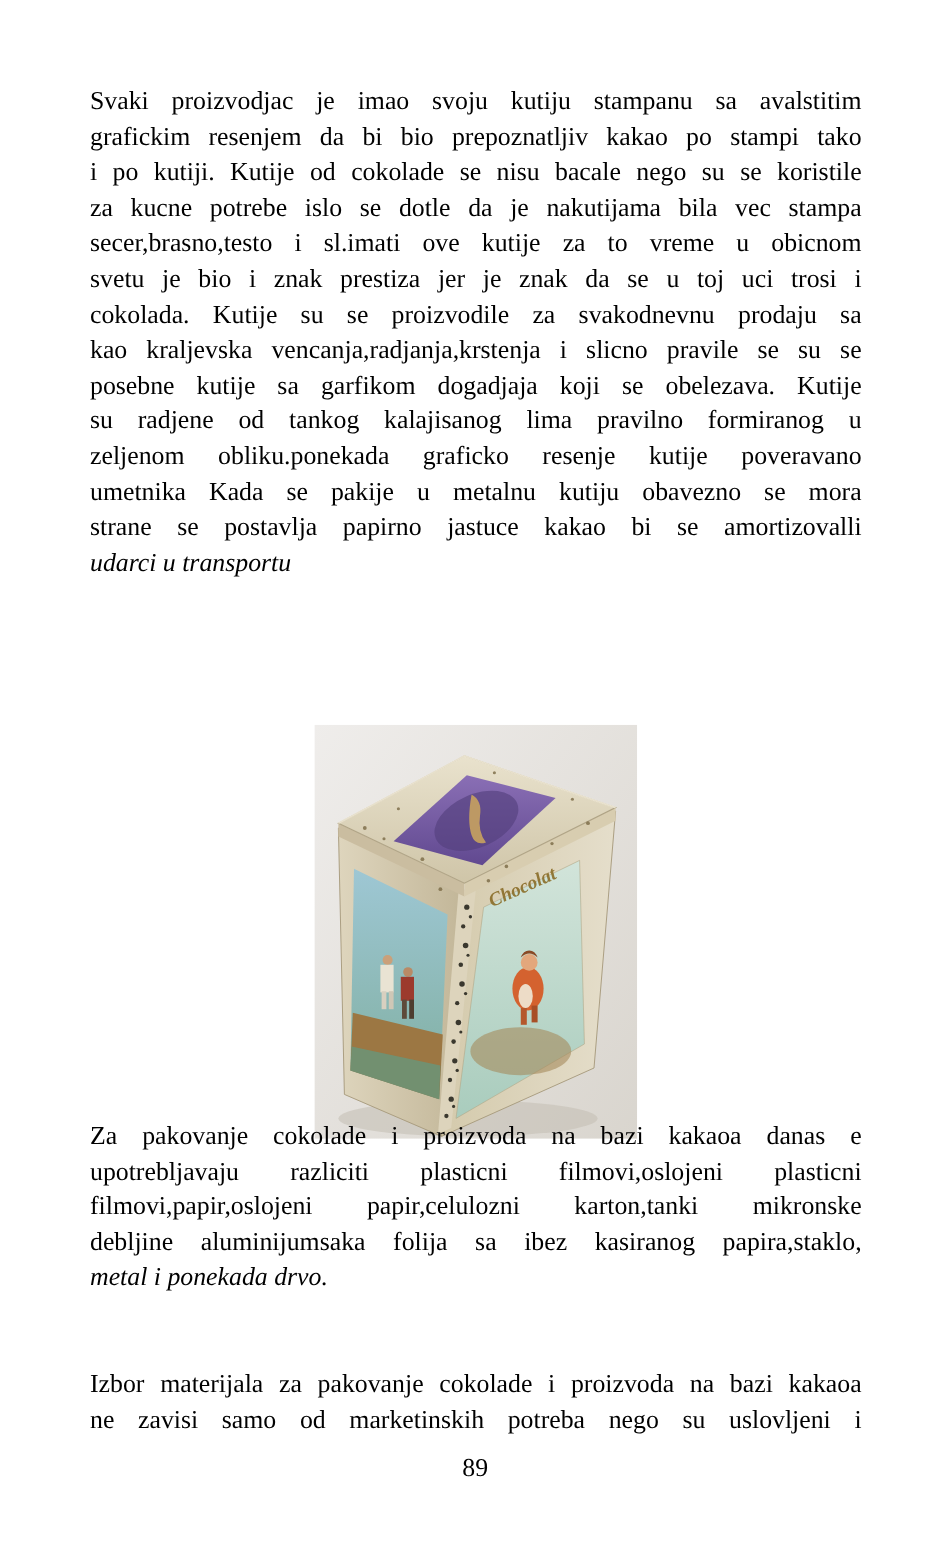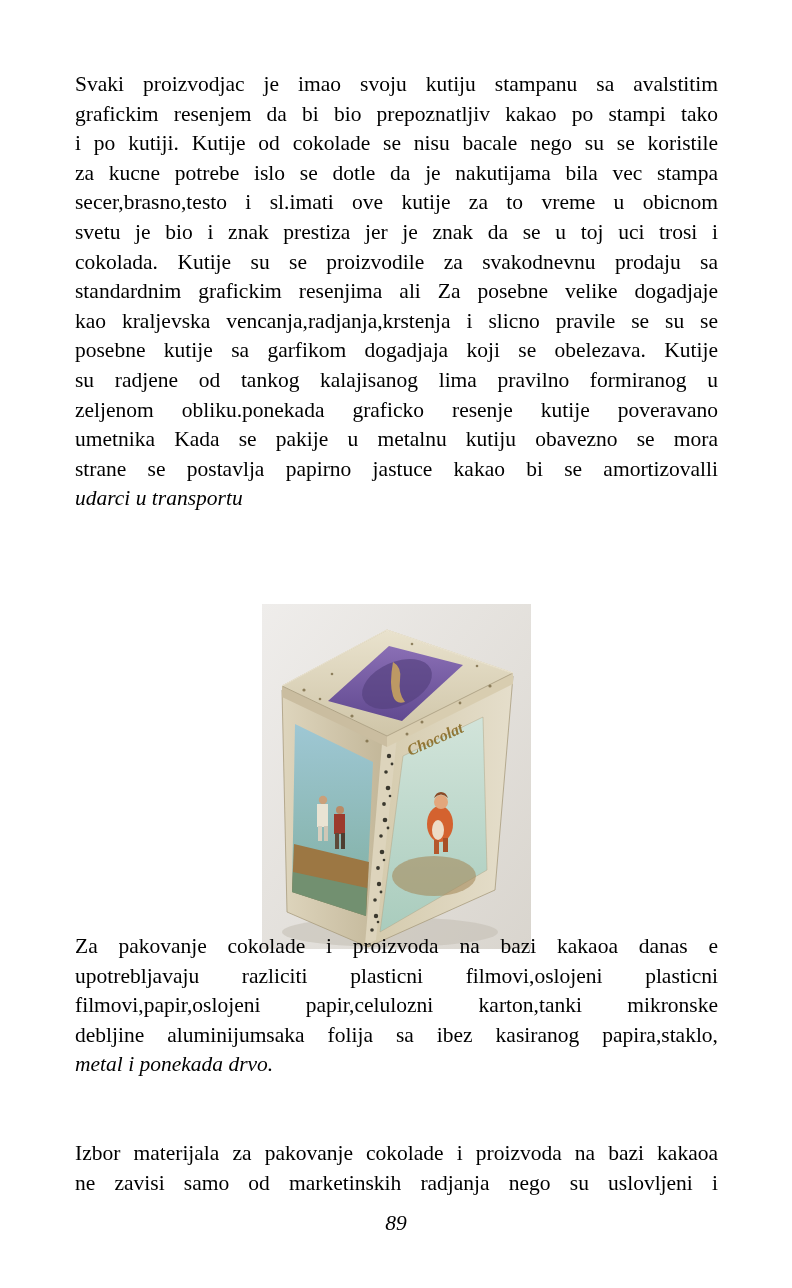--- a/index.html
+++ b/index.html
@@ -44,37 +44,35 @@
   }
   figure.photo svg { display: block; }
   .page-number {
     position: absolute;
     left: 0;
     top: 1208px;
     width: 792px;
     text-align: center;
     font-size: 21.5px;
     line-height: 30px;
-    font-style: italic;
   }
 </style>
 </head>
 <body>
 
 <div class="page">
 
   <div class="text-block para-1">
       <div class="line">Svaki proizvodjac je imao svoju kutiju stampanu sa avalstitim</div>
       <div class="line">grafickim resenjem da bi bio prepoznatljiv kakao po stampi tako</div>
       <div class="line">i po kutiji. Kutije od cokolade se nisu bacale nego su se koristile</div>
       <div class="line">za kucne potrebe islo se dotle da je nakutijama bila vec stampa</div>
       <div class="line">secer,brasno,testo i sl.imati ove kutije za to vreme u obicnom</div>
       <div class="line">svetu je bio i znak prestiza jer je znak da se u toj uci trosi i</div>
       <div class="line">cokolada. Kutije su se proizvodile za svakodnevnu prodaju sa</div>
-      <div class="line">standardnim grafickim resenjima ali Za posebne velike dogadjaje</div>
       <div class="line">kao kraljevska vencanja,radjanja,krstenja i slicno pravile se su se</div>
       <div class="line">posebne kutije sa garfikom dogadjaja koji se obelezava. Kutije</div>
       <div class="line">su radjene od tankog kalajisanog lima pravilno formiranog u</div>
       <div class="line">zeljenom obliku.ponekada graficko resenje kutije poveravano</div>
       <div class="line">umetnika Kada se pakije u metalnu kutiju obavezno se mora</div>
       <div class="line">strane se postavlja papirno jastuce kakao bi se amortizovalli</div>
       <div class="line last">udarci u transportu</div>
     </div>
 
   <figure class="photo">
@@ -195,18 +193,18 @@
   <div class="text-block para-2">
       <div class="line">Za pakovanje cokolade i proizvoda na bazi kakaoa danas e</div>
       <div class="line">upotrebljavaju razliciti plasticni filmovi,oslojeni plasticni</div>
       <div class="line">filmovi,papir,oslojeni papir,celulozni karton,tanki mikronske</div>
       <div class="line">debljine aluminijumsaka folija sa ibez kasiranog papira,staklo,</div>
       <div class="line last">metal i ponekada drvo.</div>
     </div>
 
   <div class="text-block para-3">
       <div class="line">Izbor materijala za pakovanje cokolade i proizvoda na bazi kakaoa</div>
-      <div class="line">ne zavisi samo od marketinskih radjanja nego su uslovljeni i</div>
+      <div class="line">ne zavisi samo od marketinskih potreba nego su uslovljeni i</div>
     </div>
 
   <div class="page-number">89</div>
 
 </div>
 
 </body></html>

